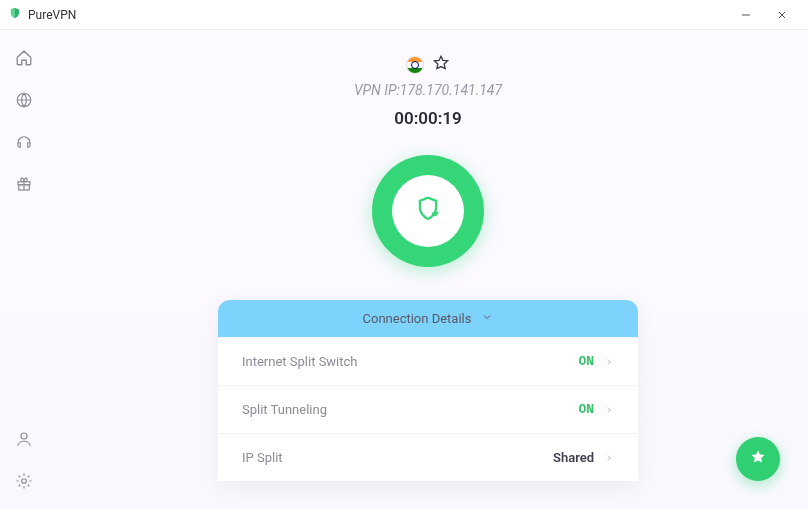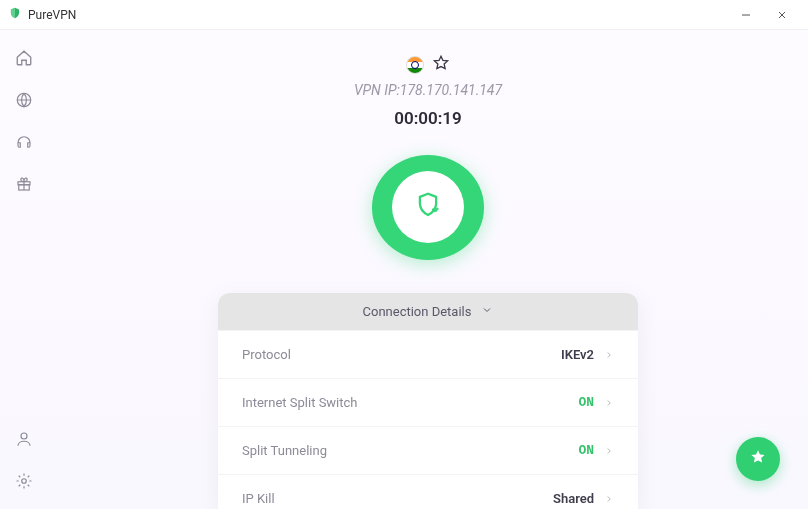--- a/index.html
+++ b/index.html
@@ -102,21 +102,21 @@
     .ring-inner svg { stroke: #34d678; }
     .panel {
       margin-top: 24px;
       width: 420px;
       background: #fff;
       border-radius: 12px 12px 0 0;
       box-shadow: 0 6px 24px rgba(0,0,0,0.06);
       overflow: hidden;
     }
     .panel-header {
-      background: #e5e5e5;
+      background: #7dd3fc;
       padding: 11px 0;
       display: flex; align-items: center; justify-content: center; gap: 10px;
       color: #5a5868; font-size: 13px;
       cursor: pointer;
     }
     .panel-header svg { stroke: #5a5868; }
     .detail-row {
       display: flex; align-items: center;
       padding: 14px 24px;
       border-top: 1px solid #f3f2f6;
@@ -239,45 +239,37 @@
       <div class="panel-header">
         <span>Connection Details</span>
         <span>
           <svg width="12" height="12" viewBox="0 0 24 24" fill="none" stroke-width="2">
               <path d="M6 9 l6 6 6-6"></path>
             </svg>
         </span>
       </div>
 
       <div class="detail-row">
-        <span class="detail-label">Protocol</span>
-        <span class="detail-spacer"></span>
-        <span class="detail-value">IKEv2</span>
-        <span class="detail-chev"><svg width="10" height="10" viewBox="0 0 24 24" fill="none" stroke-width="2">
-              <path d="M9 6 l6 6 -6 6"></path>
-            </svg></span>
-      </div>
-      <div class="detail-row">
         <span class="detail-label">Internet Split Switch</span>
         <span class="detail-spacer"></span>
         <span class="detail-value on">ON</span>
         <span class="detail-chev"><svg width="10" height="10" viewBox="0 0 24 24" fill="none" stroke-width="2">
               <path d="M9 6 l6 6 -6 6"></path>
             </svg></span>
       </div>
       <div class="detail-row">
         <span class="detail-label">Split Tunneling</span>
         <span class="detail-spacer"></span>
         <span class="detail-value on">ON</span>
         <span class="detail-chev"><svg width="10" height="10" viewBox="0 0 24 24" fill="none" stroke-width="2">
               <path d="M9 6 l6 6 -6 6"></path>
             </svg></span>
       </div>
       <div class="detail-row">
-        <span class="detail-label">IP Kill</span>
+        <span class="detail-label">IP Split</span>
         <span class="detail-spacer"></span>
         <span class="detail-value">Shared</span>
         <span class="detail-chev"><svg width="10" height="10" viewBox="0 0 24 24" fill="none" stroke-width="2">
               <path d="M9 6 l6 6 -6 6"></path>
             </svg></span>
       </div>
     </div>
 
     <div class="fab">
       <span>

